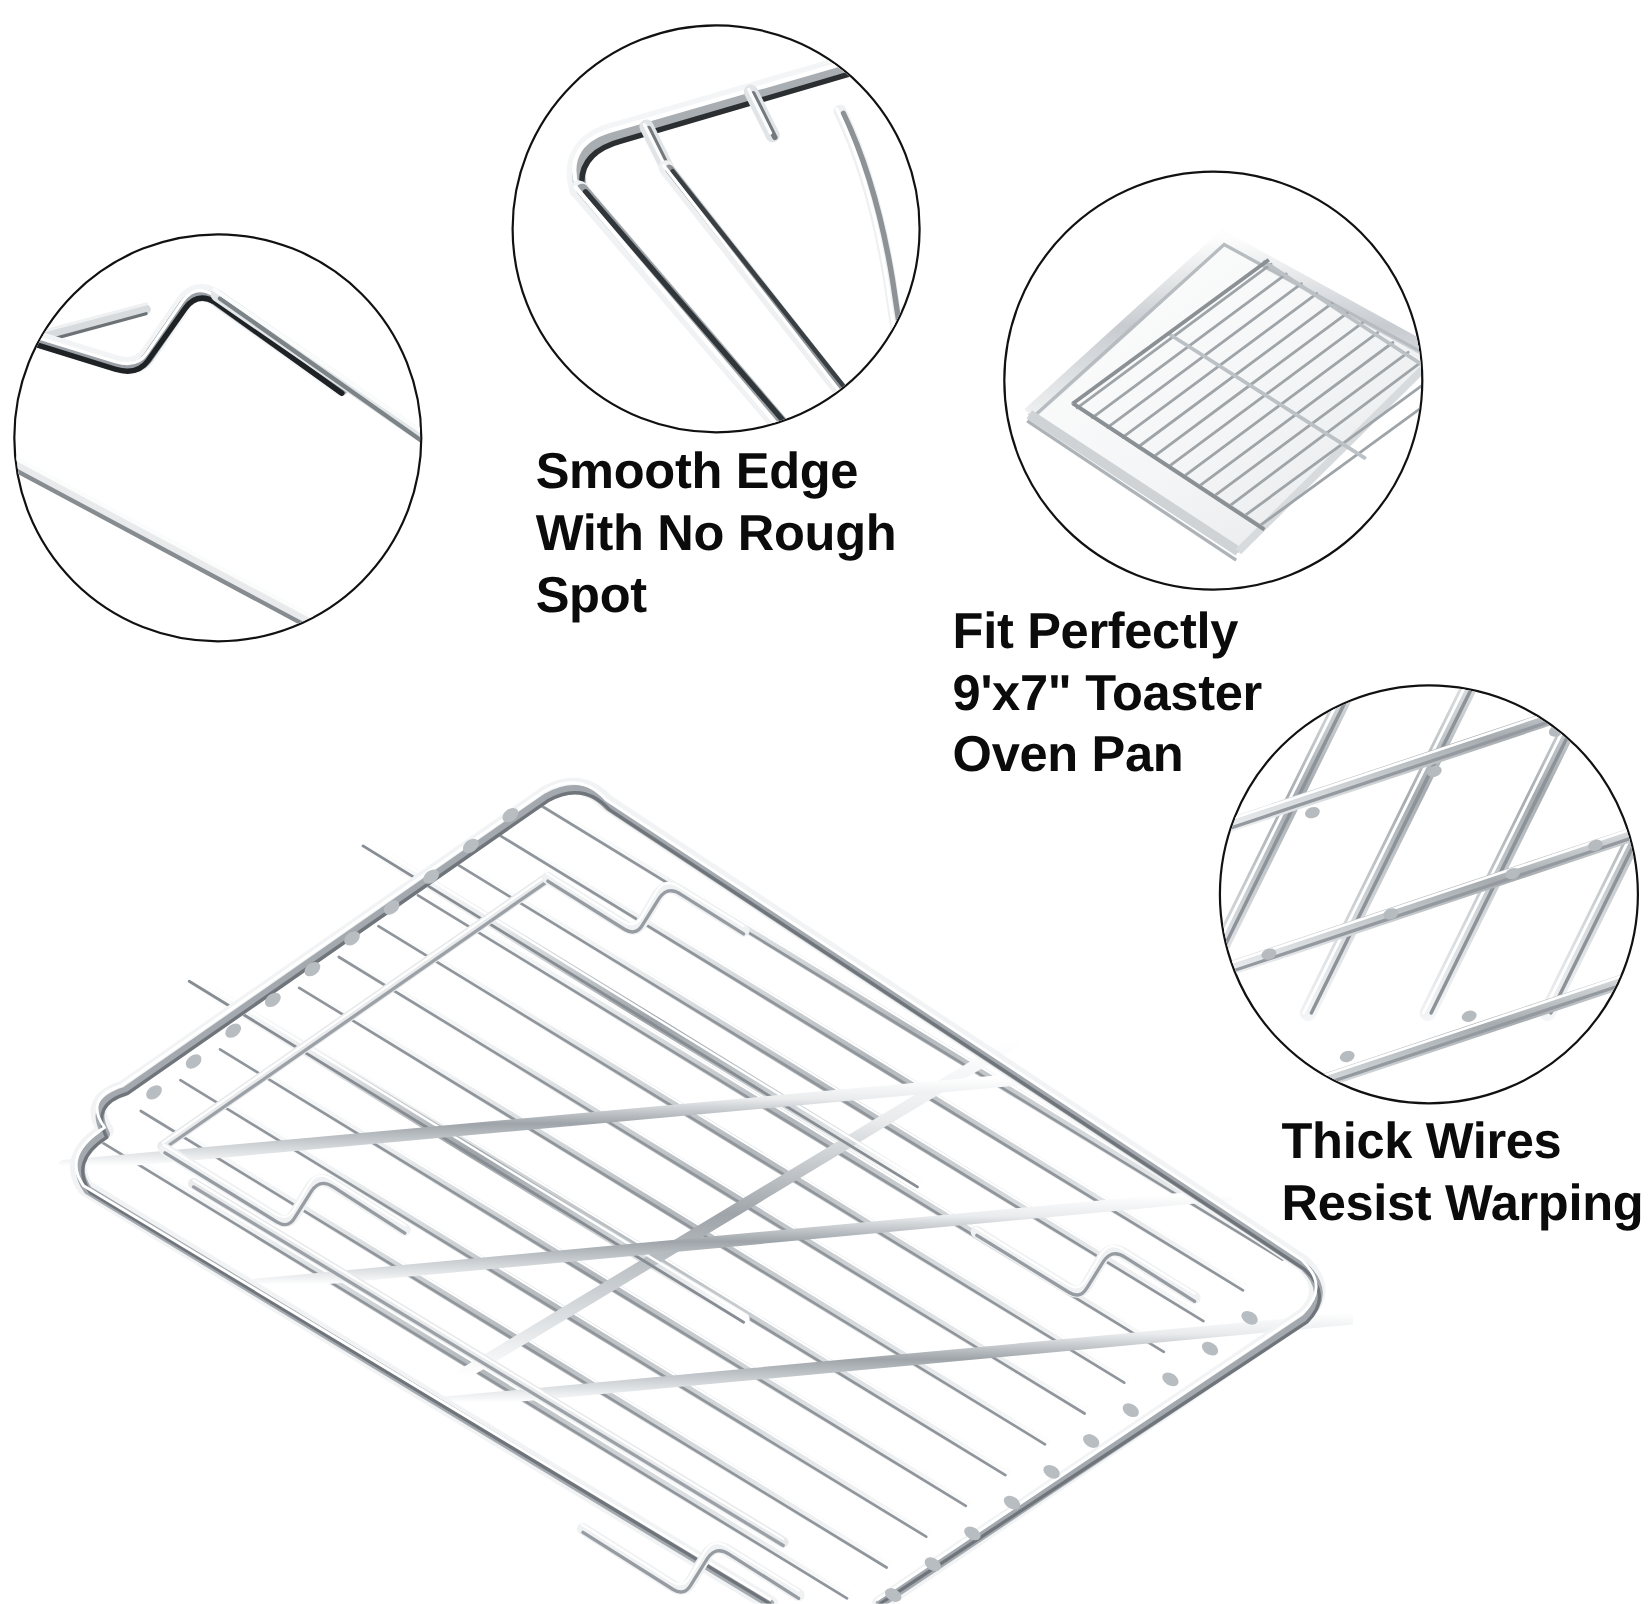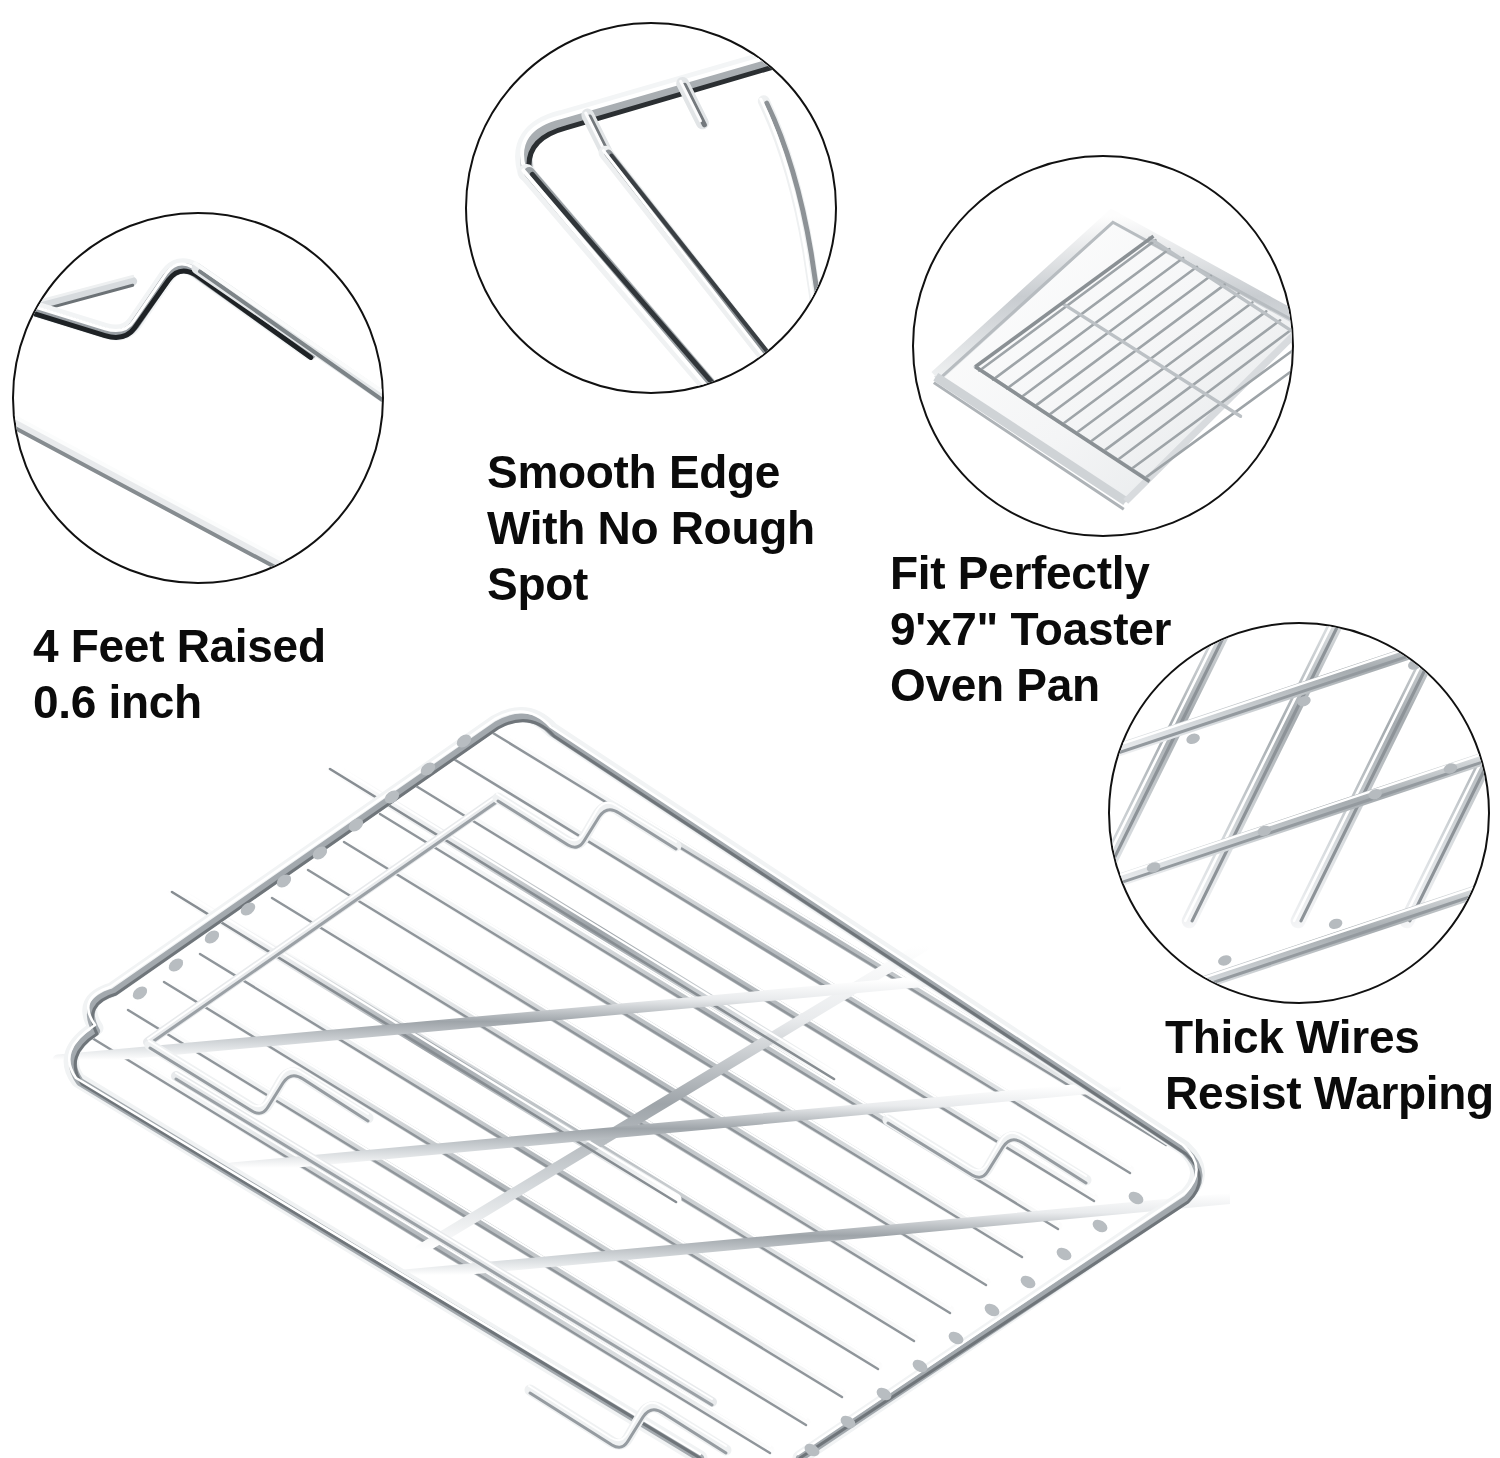--- a/index.html
+++ b/index.html
@@ -86,22 +86,20 @@
       </g>
 
       <g fill="none" stroke-linecap="round">
         <path d="M -20 200 L 320 382" stroke="#e8eaec" stroke-width="12"></path>
         <path d="M -20 205 L 320 387" stroke="#868c90" stroke-width="4"></path>
         <path d="M -20 194 L 320 376" stroke="#fbfcfc" stroke-width="4"></path>
       </g>
     </svg>
   </div>
 
-  <div class="label" style="left:33px;top:618px;">4 Feet Raised
-0.6 inch</div>
 
   <div class="callout" style="left:465px;top:22px;width:372px;height:372px;">
     <svg viewBox="0 0 372 372" preserveAspectRatio="none">
 
       <g fill="none" stroke-linecap="round">
         <path d="M 95 98 L 400 10" stroke="#eceef0" stroke-width="13"></path>
         <path d="M 95 103 L 400 15" stroke="#8a9094" stroke-width="5"></path>
         <path d="M 95 93 L 400 5" stroke="#ffffff" stroke-width="4"></path>
       </g>
 
@@ -137,21 +135,21 @@
       </g>
 
       <g fill="none" stroke-linecap="round">
         <path d="M 300 78 Q 330 140 345 230 L 360 330" stroke="#eef0f1" stroke-width="12"></path>
         <path d="M 303 80 Q 333 142 348 232 L 363 332" stroke="#8d9296" stroke-width="5"></path>
         <path d="M 297 76 Q 327 138 342 228 L 357 328" stroke="#ffffff" stroke-width="3"></path>
       </g>
     </svg>
   </div>
 
-  <div class="label" style="left:487px;top:400px;margin-top:44px;">Smooth Edge
+  <div class="label" style="left:487px;top:400px;">Smooth Edge
 With No Rough
 Spot</div>
 
   <div class="callout" style="left:912px;top:155px;width:382px;height:382px;">
     <svg viewBox="0 0 382 382" preserveAspectRatio="none">
       <defs>
         <linearGradient id="panface" x1="0" y1="0" x2="1" y2="1">
           <stop offset="0%" stop-color="#ffffff"></stop>
           <stop offset="55%" stop-color="#f4f5f6"></stop>
           <stop offset="100%" stop-color="#e3e6e8"></stop>
@@ -197,21 +195,21 @@
         <path d="M 238 82 L 382 176"></path>
       </g>
 
       <g stroke="#8a9094" stroke-width="3.6" fill="none" stroke-linejoin="round">
         <path d="M 62 212 L 242 80"></path>
         <path d="M 62 212 L 238 328"></path>
       </g>
     </svg>
   </div>
 
-  <div class="label" style="left:890px;top:545px;">Fit Perfectly
+  <div class="label" style="left:866px;top:545px;">Fit Perfectly
 9'x7" Toaster
 Oven Pan</div>
 
   <div class="callout" style="left:1108px;top:622px;width:382px;height:382px;">
     <svg viewBox="0 0 382 382" preserveAspectRatio="none">
       <defs>
         <linearGradient id="bar" x1="0" y1="0" x2="0.25" y2="1">
           <stop offset="0%" stop-color="#ffffff"></stop>
           <stop offset="22%" stop-color="#e6e9eb"></stop>
           <stop offset="50%" stop-color="#a6acb0"></stop>

